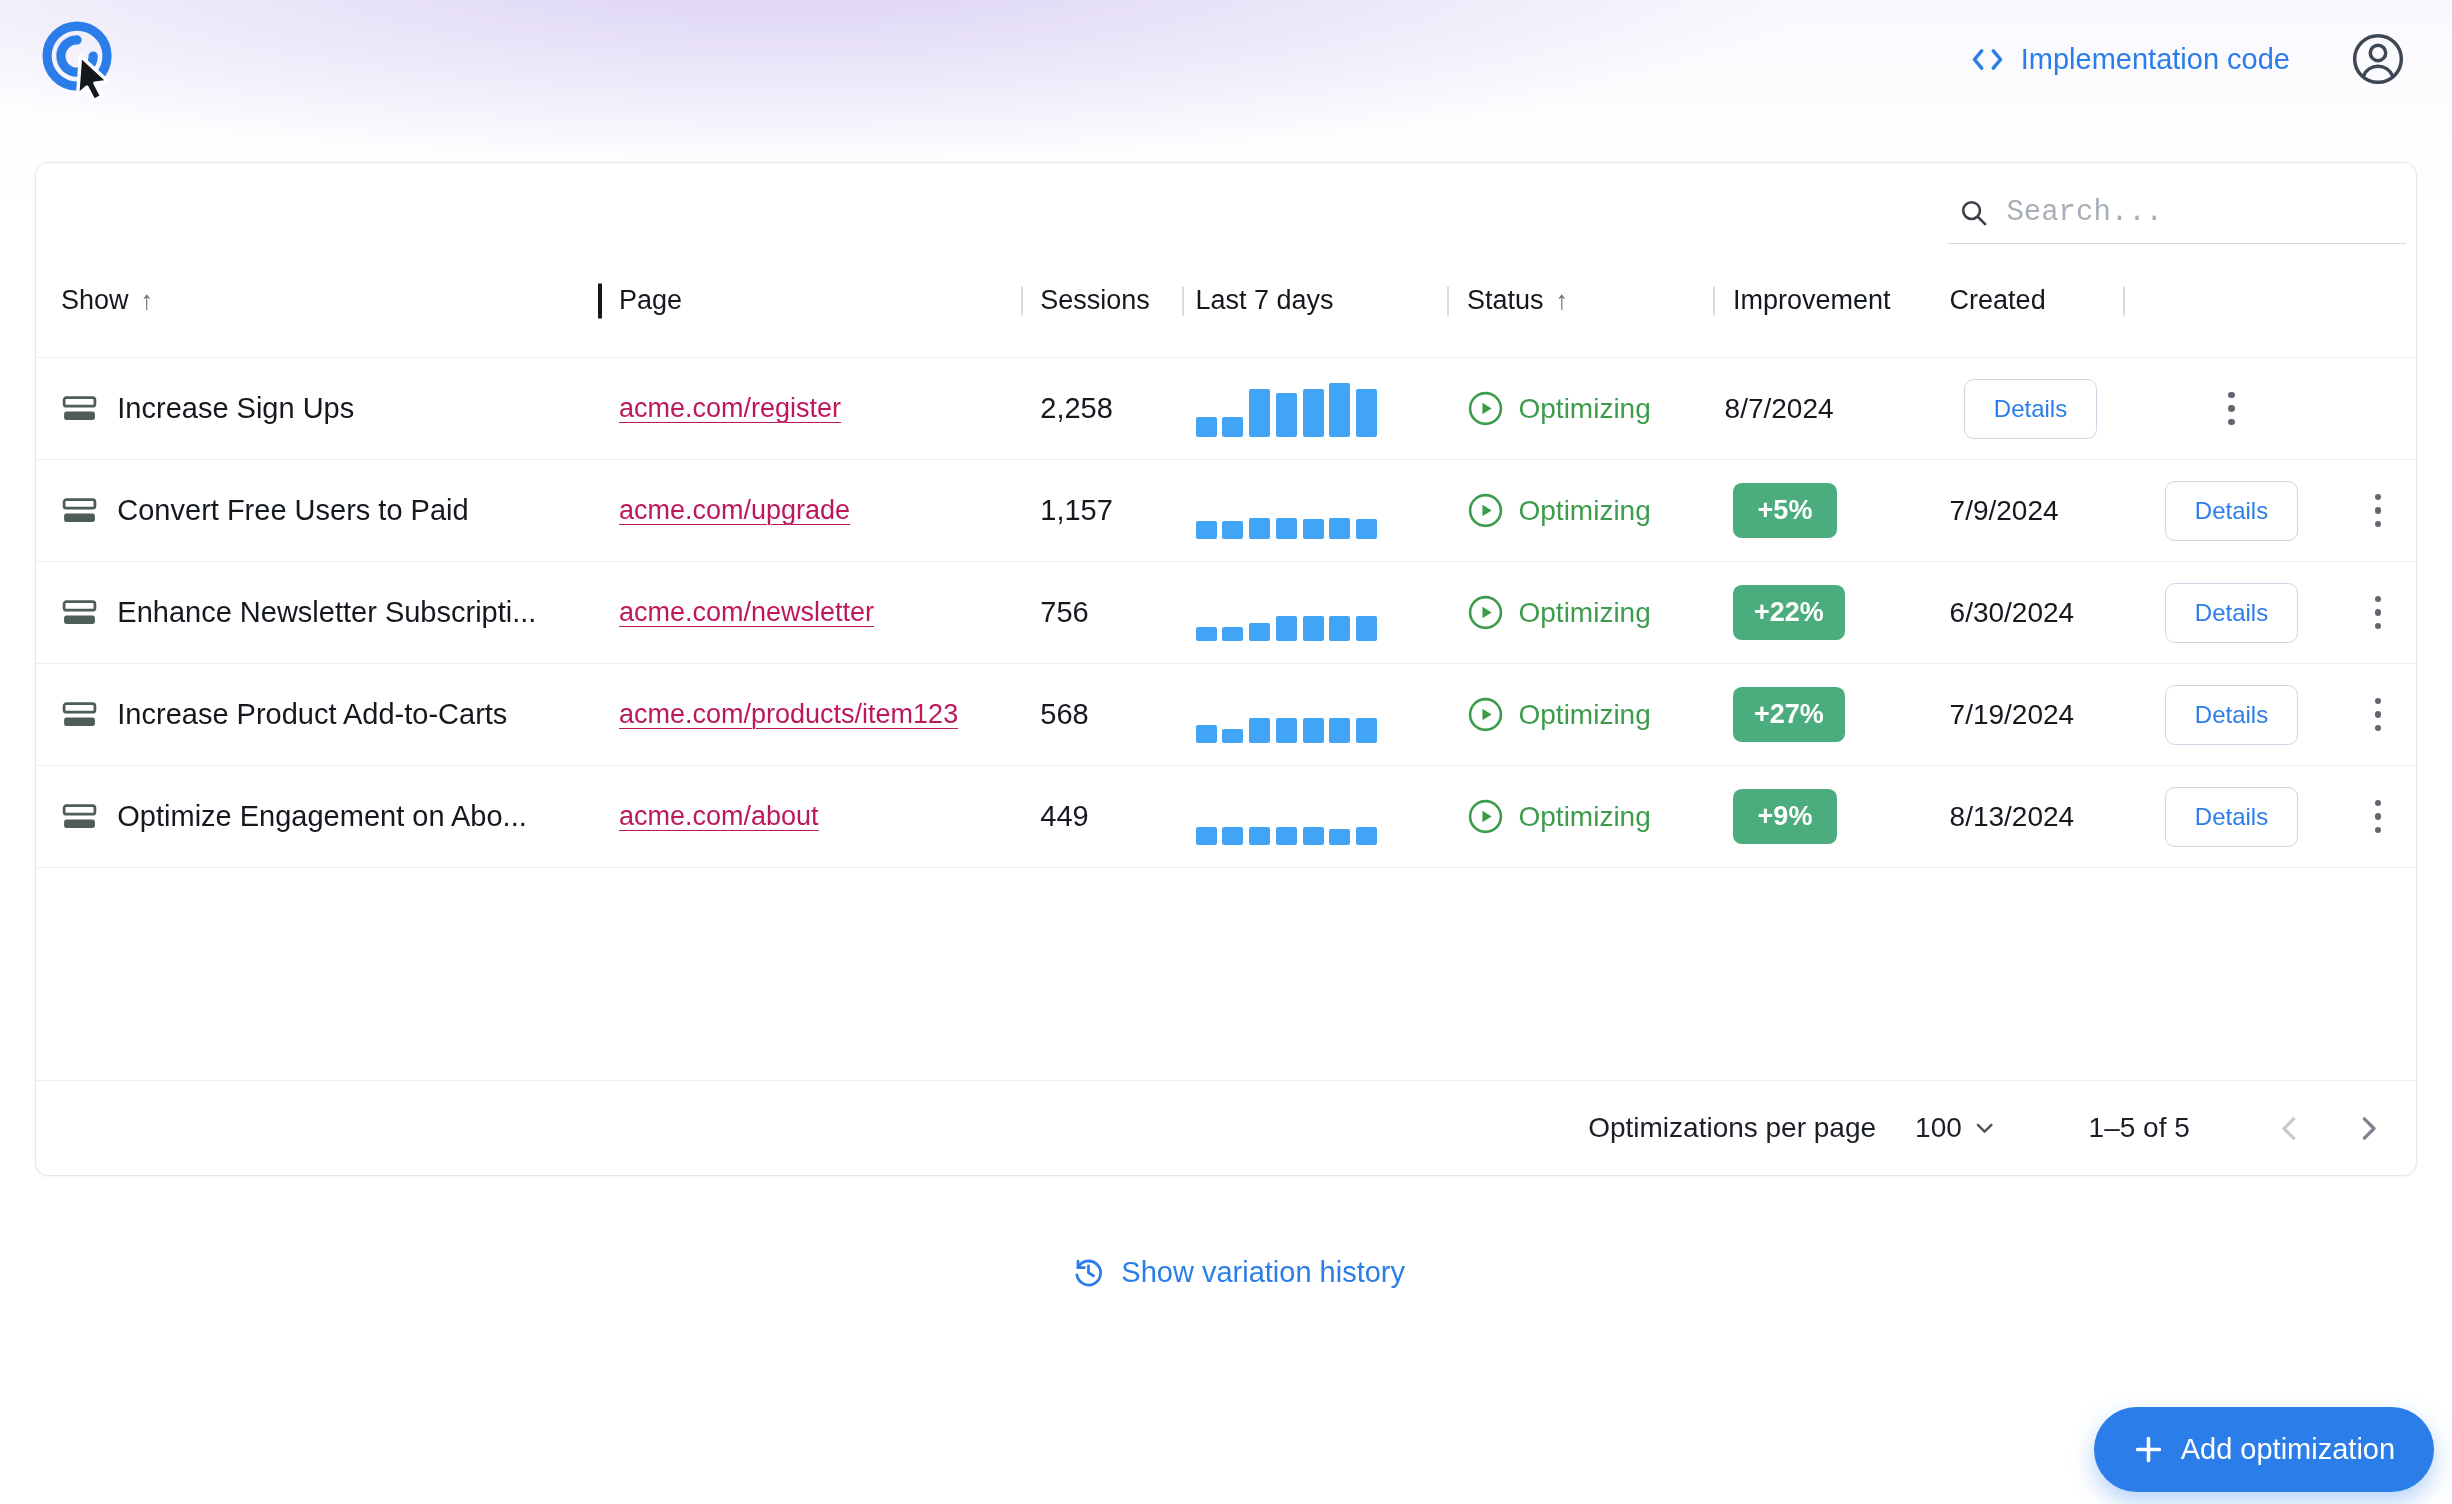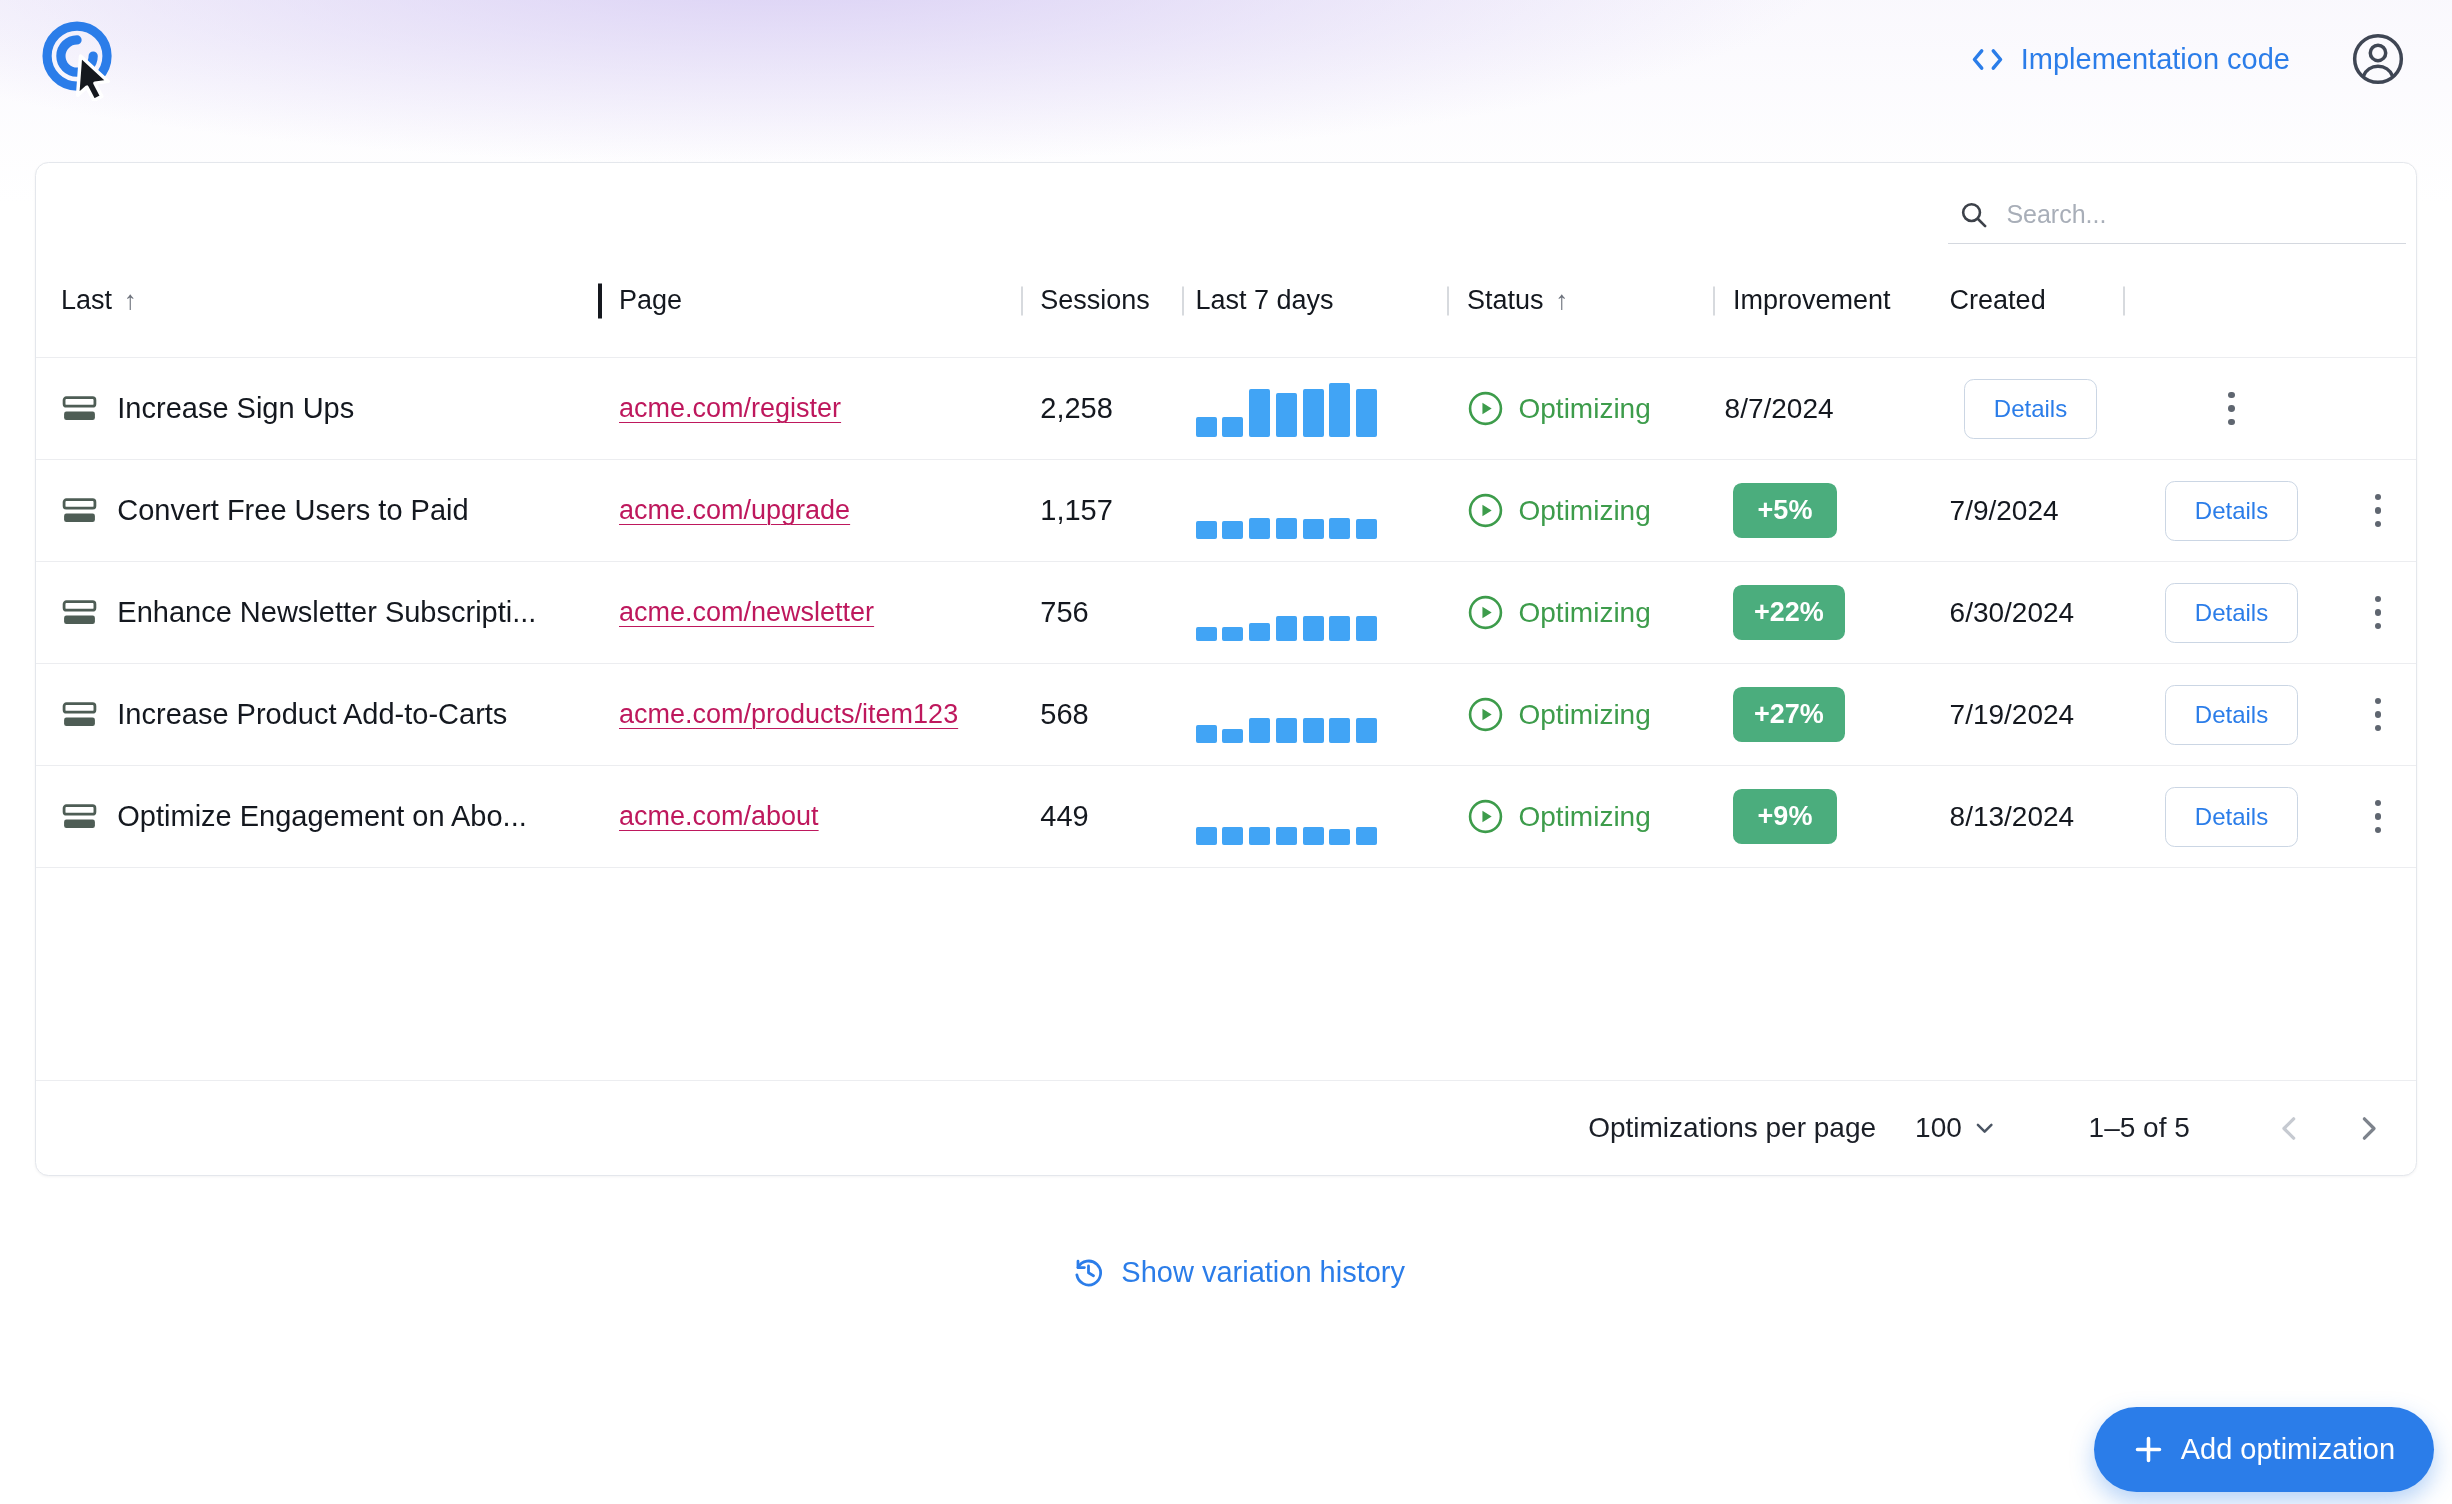--- a/index.html
+++ b/index.html
@@ -30,21 +30,21 @@
   .avatar-btn{width:56px;height:56px;border:none;background:transparent;padding:0;cursor:pointer;display:flex;align-items:center;}
 
   
   .card{
     position:absolute;left:35px;right:35px;top:162px;height:1014px;
     background:#fff;border:1px solid #e4e7ec;border-radius:13.5px;
     box-shadow:0 1px 2.9px rgba(16,24,40,.05);
   }
   .card-top{height:81px;display:flex;justify-content:flex-end;align-items:flex-end;padding:21px 9.7px 0 0;}
   .search{width:458px;display:flex;align-items:center;gap:15.4px;border-bottom:1.9px solid #d4d8df;padding:7.7px 7.7px 13.5px 9.7px;}
-  .search input{border:none;outline:none;flex:1;font-size:25px;color:#7f1d1d;font-family:Liberation Sans, sans-serif;background:transparent;}
+  .search input{border:none;outline:none;flex:1;font-size:29px;color:#7f1d1d;font-family:Liberation Mono, monospace;background:transparent;}
   .search input::placeholder{color:#a8aeb8;}
 
   .row-grid{display:grid;grid-template-columns:562px 423px 161px 265px 266px 225px 185px 217px 1fr;align-items:center;}
   .thead{height:114px;border-bottom:1px solid #ecedf0;font-size:27px;font-weight:500;color:#14181f;}
   .th{position:relative;display:flex;align-items:center;height:100%;}
   .th-name{padding-left:25px;}
   .th-page{padding-left:21px;}
   .th-sessions{padding-left:19.3px;}
   .th-spark{padding-left:13.5px;}
   .th-status{padding-left:20px;}
@@ -125,21 +125,21 @@
       <svg width="31" height="31" viewBox="0 0 24 24">
         <circle cx="10.5" cy="10.5" r="6.5" fill="none" stroke="#3c4149" stroke-width="2"></circle>
         <path d="M15.3 15.3 L21 21" stroke="#3c4149" stroke-width="2" stroke-linecap="round"></path>
       </svg>
       <input placeholder="Search..." style="">
     </div>
   </div>
 
   <div class="row-grid thead">
     <div class="th th-name">
-      <span>Last</span>
+      <span>Show</span>
       <span class="sort-arrow">↑</span>
     </div>
     <div class="th th-page">
       <span class="col-div dark"></span>
       <span>Page</span>
     </div>
     <div class="th th-sessions">
       <span class="col-div"></span>
       <span>Sessions</span>
     </div>

